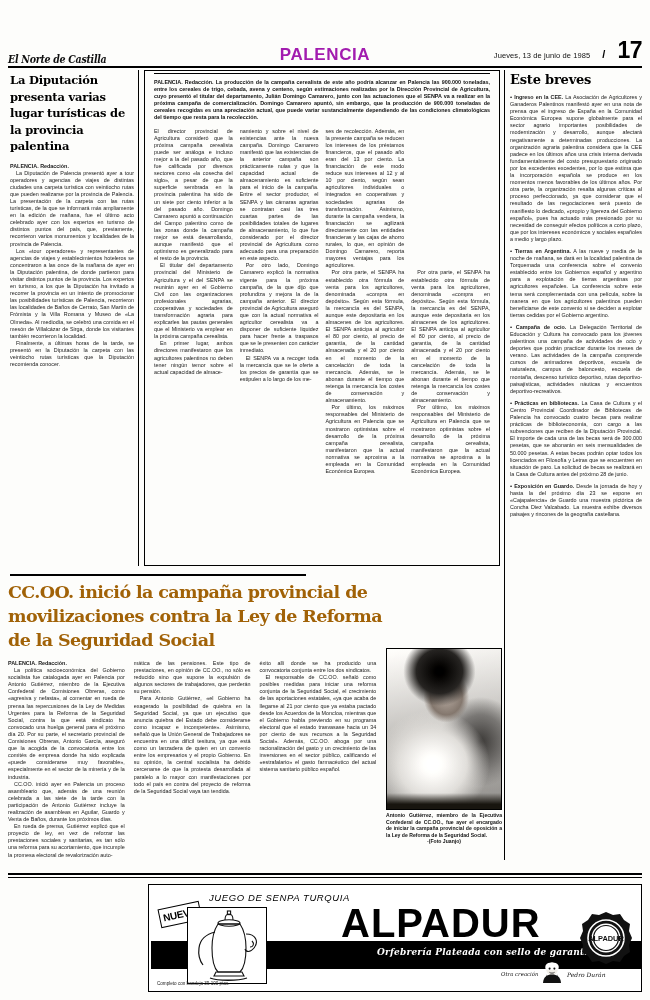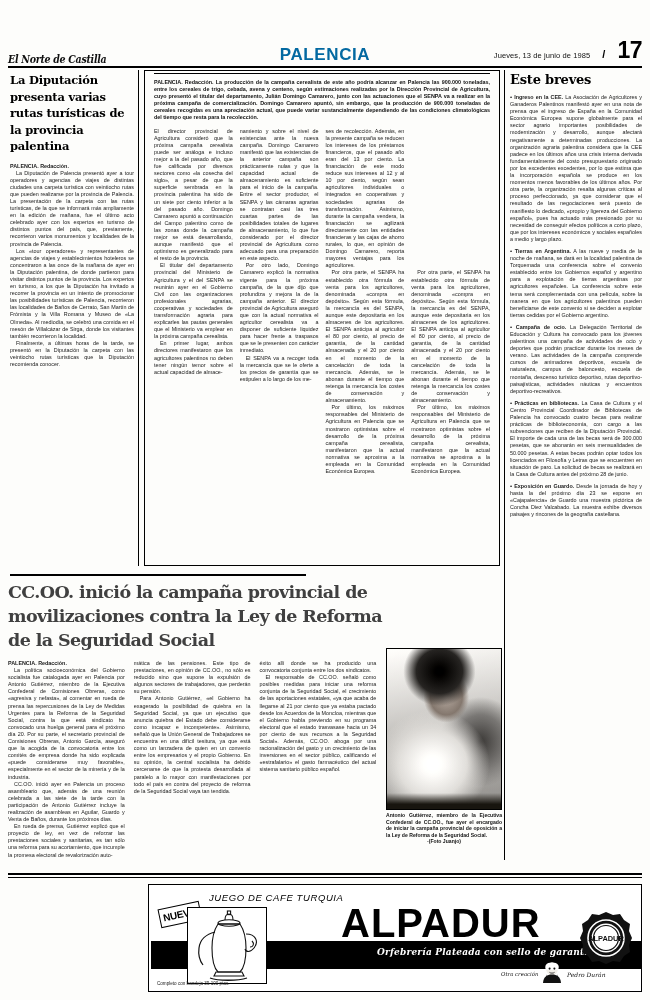--- a/index.html
+++ b/index.html
@@ -39,21 +39,21 @@
     letter-spacing: -0.3px;
     color: #111;
     transform: scaleY(1.15);
     white-space: nowrap;
   }
   .masthead-section {
     font-family: "Liberation Sans", sans-serif;
     font-weight: bold;
     font-size: 17px;
     letter-spacing: 0.6px;
-    color: #0369a1;
+    color: #a21caf;
     position: absolute;
     left: 50%;
     transform: translateX(-50%);
     bottom: -1px;
   }
   .masthead-right {
     display: flex;
     align-items: baseline;
     gap: 12px;
     white-space: nowrap;
@@ -190,21 +190,21 @@
     position: absolute;
     left: 8px; top: 580px;
     width: 494px;
   }
   .cc-head {
     font-family: "DejaVu Serif", serif;
     font-weight: bold;
     font-size: 17.5px;
     line-height: 24px;
     letter-spacing: -0.6px;
-    color: #404040;
+    color: #a16207;
     width: 380px;
   }
   .cc-cols {
     display: flex;
     gap: 9px;
     margin-top: 8px;
     width: 494px;
   }
   .cc-cols .ccol { width: 117px; }
   .photo-box {
@@ -371,21 +371,21 @@
       <span class="masthead-date">Jueves, 13 de junio de 1985</span>
       <span class="masthead-slash">/</span>
       <span class="masthead-pageno">17</span>
     </div>
   </div>
   <div class="rule-top"></div>
 
   <div class="vrule" style="left:138px; top:70px; height:496px;"></div>
 
   <div class="left-col">
-    <div class="left-head">La Diputación presenta varias rutas turísticas de la provincia palentina</div>
+    <div class="left-head">La Diputación presenta varias lugar turísticas de la provincia palentina</div>
     <div class="body-col">
       <p class="noind dateline">PALENCIA. Redacción.</p>
       <p>La Diputación de Palencia presentó ayer a tour operadores y agencias de viajes de distintas ciudades una carpeta turística con veintiocho rutas que pueden realizarse por la provincia de Palencia. La presentación de la carpeta con las rutas turísticas, de la que se informará más ampliamente en la edición de mañana, fue el último acto celebrado ayer con los expertos en turismo de distintos puntos del país, que, previamente, recorrieron varios monumentos y localidades de la provincia de Palencia.</p>
       <p>Los «tour operadores» y representantes de agencias de viajes y establecimientos hoteleros se concentraron a las once de la mañana de ayer en la Diputación palentina, de donde partieron para visitar distintos puntos de la provincia. Los expertos en turismo, a los que la Diputación ha invitado a recorrer la provincia en un intento de promocionar las posibilidades turísticas de Palencia, recorrieron las localidades de Baños de Cerrato, San Martín de Frómista y la Villa Romana y Museo de «La Olmeda». Al mediodía, se celebró una comida en el mesón de Villalcázar de Sirga, donde los visitantes también recorrieron la localidad.</p>
       <p>Finalmente, a últimas horas de la tarde, se presentó en la Diputación la carpeta con las veintiocho rutas turísticas que la Diputación recomienda conocer.</p>
     </div>
   </div>
 
   <div class="main-story">
     <div class="main-rule"></div>
@@ -494,21 +494,21 @@
     <span>Antonio Gutiérrez, miembro de la Ejecutiva Confederal de CC.OO., fue ayer el encargado de iniciar la campaña provincial de oposición a la Ley de Reforma de la Seguridad Social.</span>
     <span class="cap-end">-(Foto Juanjo)</span>
   </div>
 
   <div class="ad-rule-a"></div>
   <div class="ad-rule-b"></div>
 
   <div class="ad-box">
     <div class="ad-blackbar"></div>
 
-    <div class="ad-kicker">JUEGO DE CAFE TURQUIA</div>
+    <div class="ad-kicker">JUEGO DE SENPA TURQUIA</div>
 
     <div class="ad-nuevo">
       <span>NUEVO</span>
     </div>
 
     <div class="ad-potbox">
       <svg viewBox="0 0 78 75" width="78" height="75">
         <g fill="none" stroke="#111" stroke-width="1.1">
           <path d="M30 16 C26 22 24 30 24 40 C24 52 26 60 30 64 L52 64 C56 60 58 52 58 40 C58 30 56 22 52 16 Z"></path>
           <path d="M30 16 L52 16"></path>

